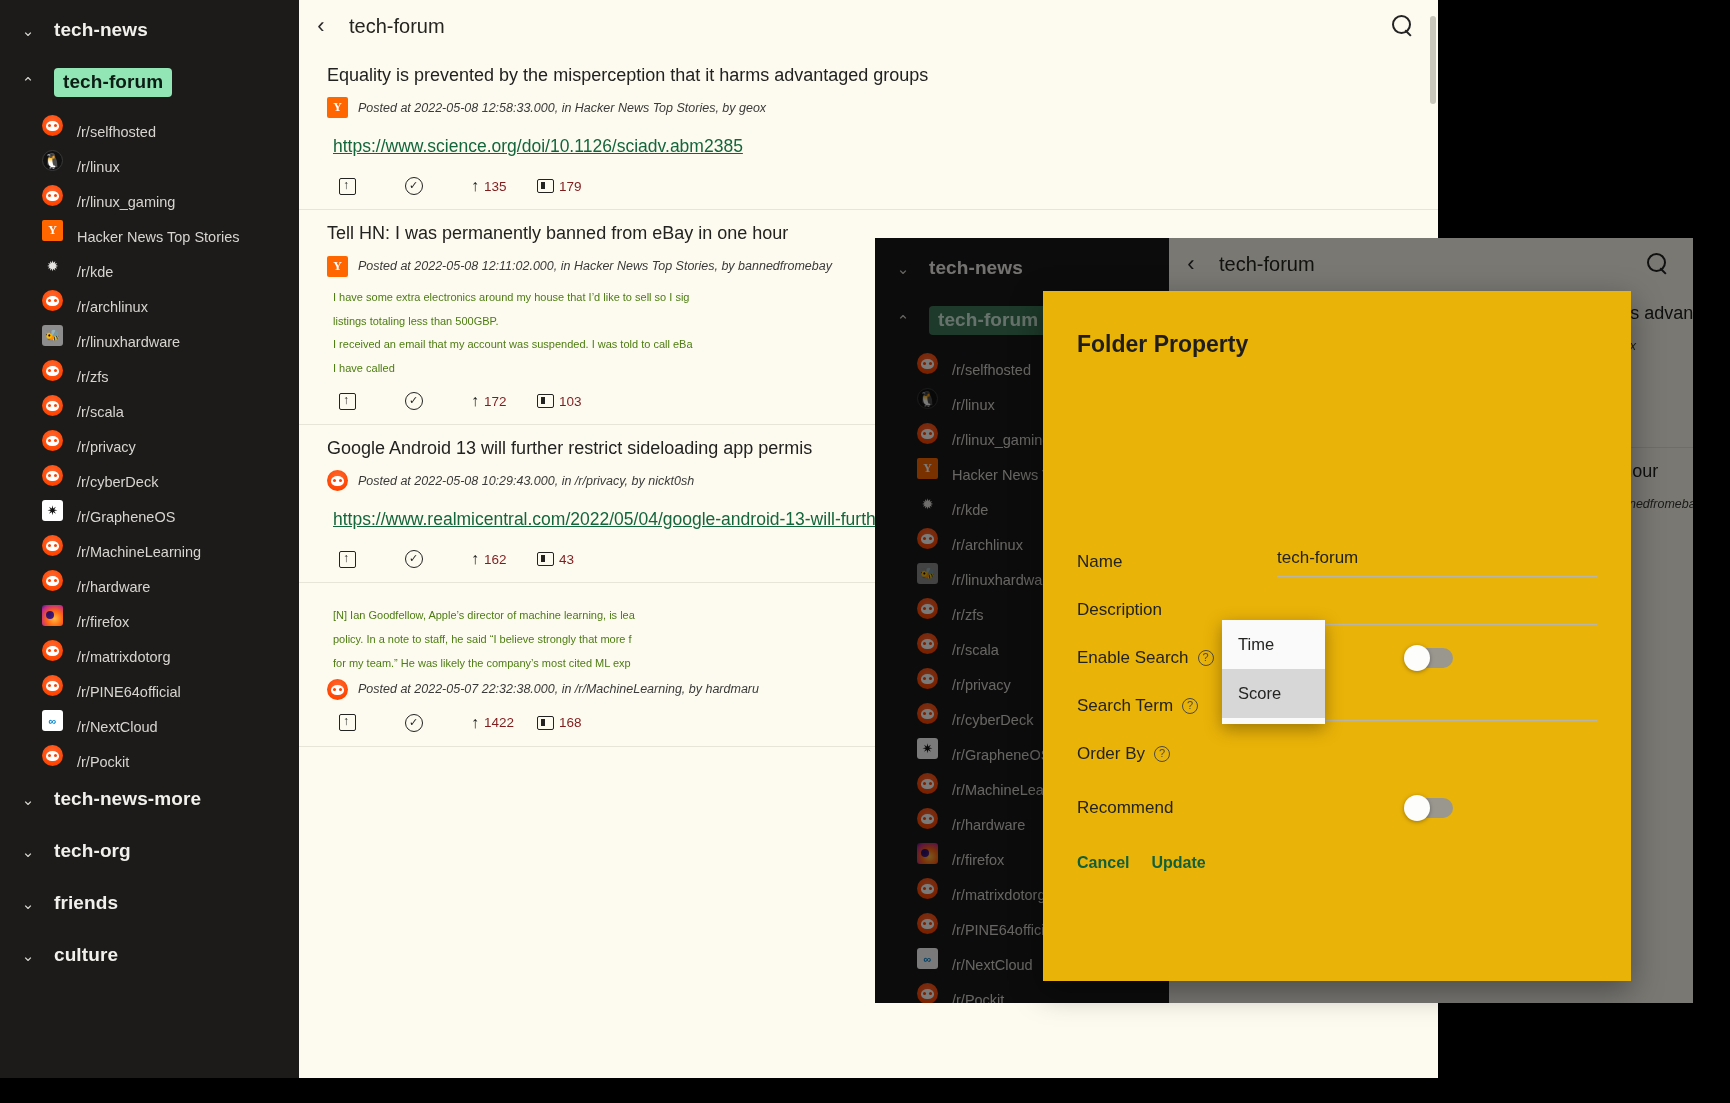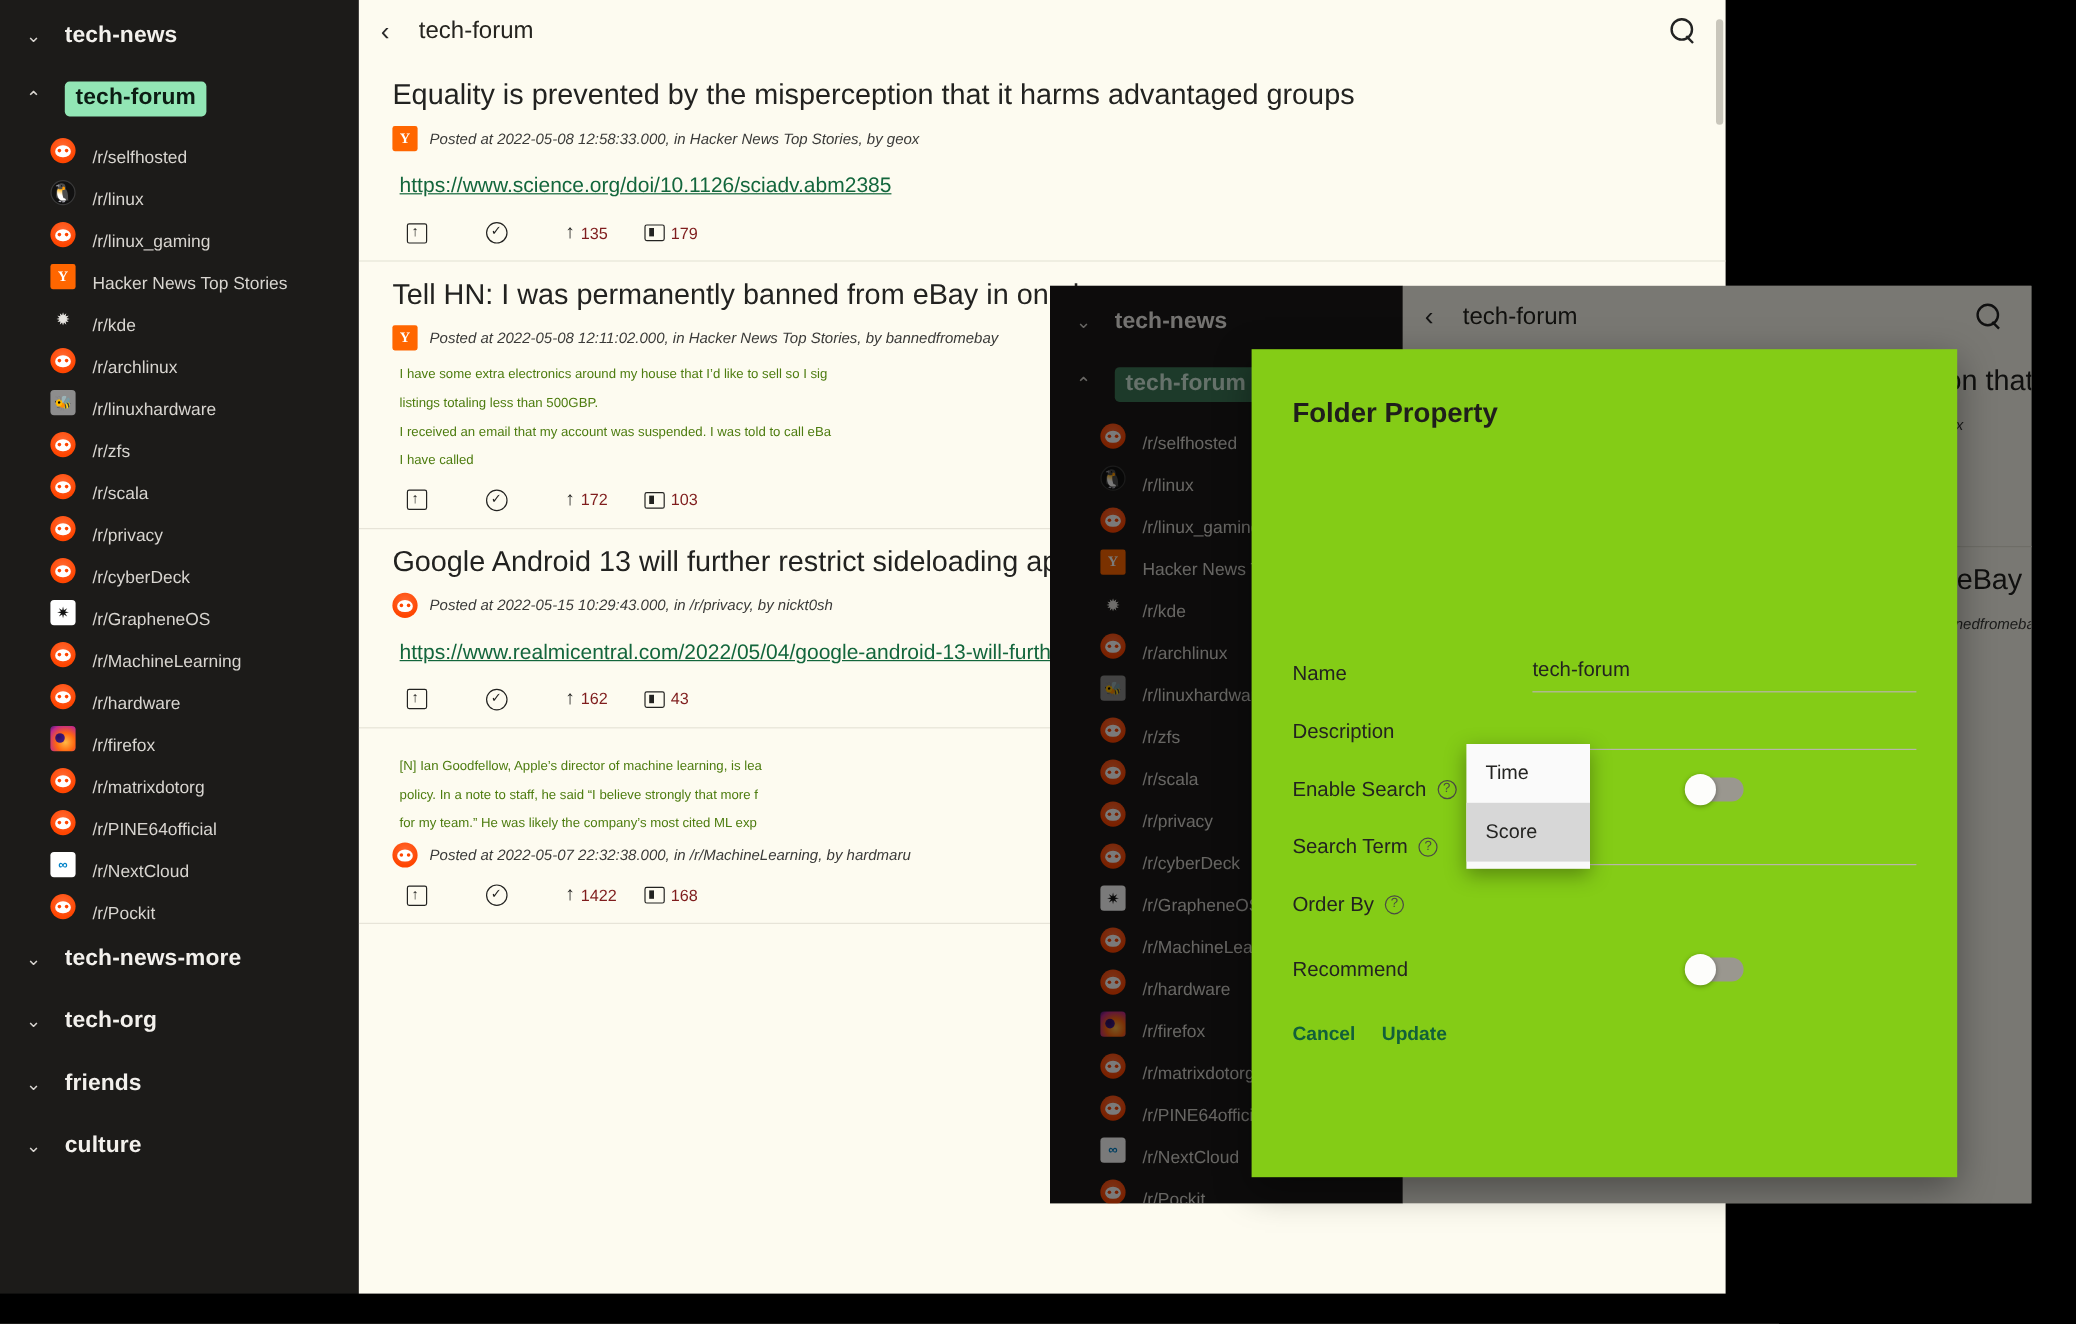--- a/index.html
+++ b/index.html
@@ -86,21 +86,21 @@
   }
   .searchico::after{
     content:""; position:absolute; width:8px;height:2.1px;background:#232323;
     transform: rotate(45deg); top:19px; left:14px;
   }
 
   .posts { padding: 0 0 0 0; }
   .post { padding: 12px 24px 14px 28px; border-bottom: 1px solid #e7e4d8; }
   .post:first-child { border-top: none; }
   .post-title {
-    font-size: 24px; color: #222220; line-height: 1.3; margin-bottom: 10px;
+    font-size: 18px; color: #222220; line-height: 1.3; margin-bottom: 10px;
     font-weight: 400; white-space: nowrap;
   }
   .post-title.wrap { white-space: normal; }
   .post-meta { display:flex; align-items:center; gap: 10px; margin-bottom: 4px; }
   .post-meta .mt { font-size: 12.5px; font-style: italic; color: #3a3a38; white-space:nowrap; }
   .post-body { font-size: 11px; color: #4d7c0f; line-height: 1.62; margin: 12px 0 6px 6px; }
   .post-body p { margin-bottom: 6px; white-space: nowrap; }
   .post-link {
     display:inline-block; color:#13663c; text-decoration: underline;
     font-size: 17.5px; margin: 14px 0 6px 6px; white-space:nowrap;
@@ -131,21 +131,21 @@
   .win2 .sidebar { width: 294px; }
   .win2 .content { background: #fdfbf0; }
   .win2-dim { position:absolute; left:0; top:0; width:100%; height:100%;
               background: rgba(0,0,0,0.52); pointer-events:none; }
   .win2 .sb-folder .fname.sel { background:#3e7a58; color:#d6efe0; }
 
   
   .dialog {
     position: absolute; left: 1043px; top: 291px;
     width: 588px; height: 690px;
-    background: #84cc16;
+    background: #eab308;
     box-shadow: 0 10px 30px rgba(0,0,0,.38);
     padding: 28px 34px 20px 34px;
   }
   .dlg-title { font-size: 23px; color:#1f1e1c; font-weight:700; margin-top: 12px; }
   .dlg-rows { margin-top: 180px; }
   .dlg-row { display:flex; align-items:center; min-height: 48px; margin-bottom: 0px; }
   .dlg-row .lab {
     width: 200px; font-size: 17px; color:#232320; display:flex; align-items:center; gap:9px;
   }
   .qm {
@@ -346,21 +346,21 @@
                 <span class="num">172</span>
               </span>
               <span class="act">
                 <span class="ic-com"></span>
                 <span class="num">103</span>
               </span>
             </div>
           </div>
           <div class="post"><div class="post-title">Google Android 13 will further restrict sideloading app permis</div><div class="post-meta">
               <span class="ico reddit"></span>
-              <span class="mt">Posted at 2022-05-15 10:29:43.000, in /r/privacy, by nickt0sh</span>
+              <span class="mt">Posted at 2022-05-08 10:29:43.000, in /r/privacy, by nickt0sh</span>
             </div><a class="post-link">https://www.realmicentral.com/2022/05/04/google-android-13-will-furthe</a><div class="actions">
               <span class="act">
                 <span class="ic-open"></span>
               </span>
               <span class="act">
                 <span class="ic-check"></span>
               </span>
               <span class="act">
                 <span class="ic-up">↑</span>
                 <span class="num">162</span>

